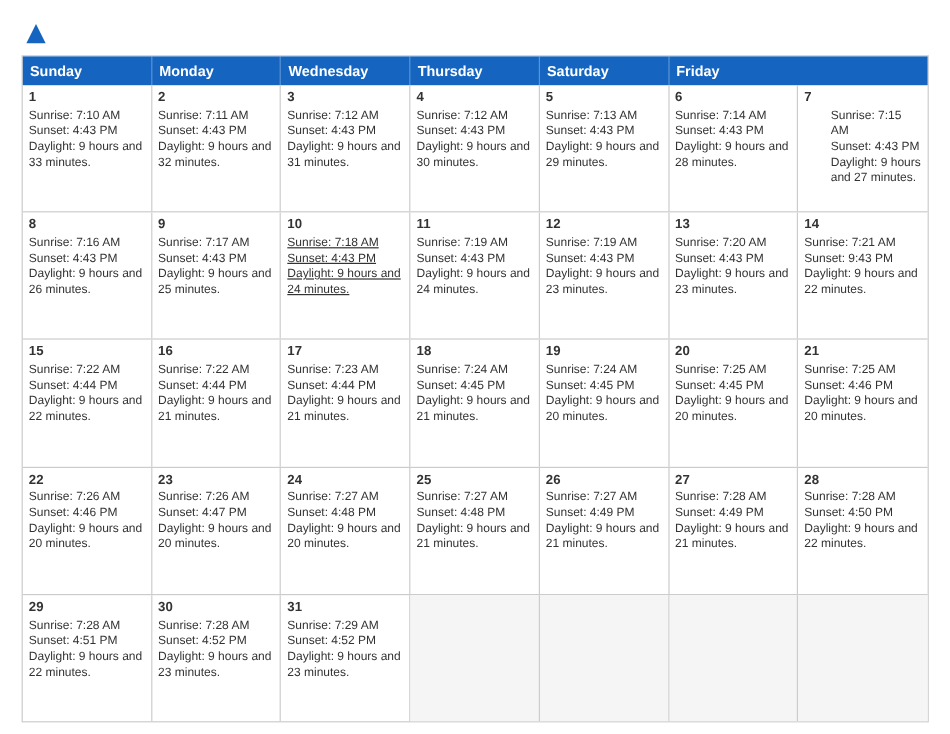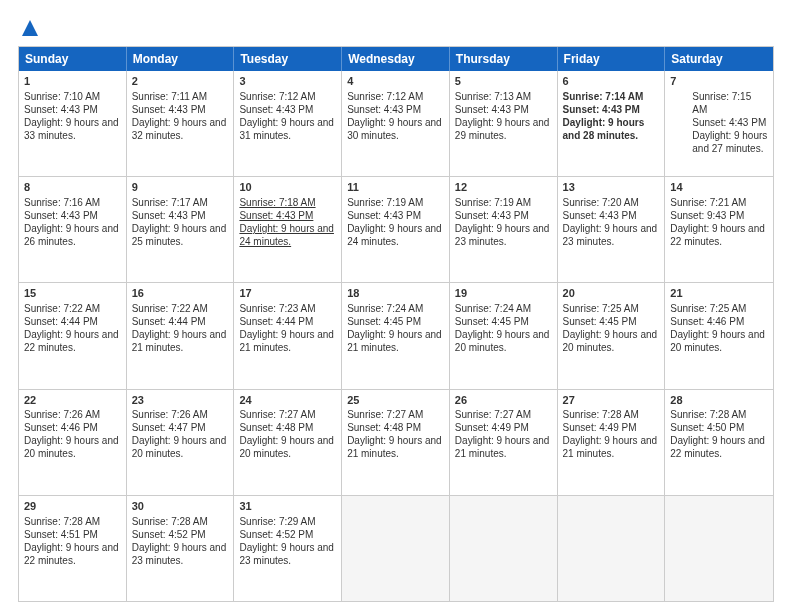--- a/index.html
+++ b/index.html
@@ -132,25 +132,24 @@
     <div class="title-block">
       <div class="main-title"></div>
       <div class="subtitle"></div>
     </div>
   </div>
 
   <div class="calendar">
     <div class="cal-header-row">
     <div class="cal-header-cell">Sunday</div>
         <div class="cal-header-cell">Monday</div>
-        <div class="cal-header-cell">Tuesday</div>
         <div class="cal-header-cell">Wednesday</div>
         <div class="cal-header-cell">Thursday</div>
+        <div class="cal-header-cell">Saturday</div>
         <div class="cal-header-cell">Friday</div>
-        <div class="cal-header-cell">Saturday</div>
       </div>
     <div class="cal-body">
     <div class="cal-row">
           <div class="cal-cell">
             <span class="day-num">1</span>
             <div class="info" style="white-space: pre-line;">Sunrise: 7:10 AM
 Sunset: 4:43 PM
 Daylight: 9 hours and 33 minutes.</div>
           </div>
           <div class="cal-cell">
@@ -172,21 +171,21 @@
 Daylight: 9 hours and 30 minutes.</div>
           </div>
           <div class="cal-cell">
             <span class="day-num">5</span>
             <div class="info" style="white-space: pre-line;">Sunrise: 7:13 AM
 Sunset: 4:43 PM
 Daylight: 9 hours and 29 minutes.</div>
           </div>
           <div class="cal-cell">
             <span class="day-num">6</span>
-            <div class="info" style="white-space: pre-line; font-weight: bold;">Sunrise: 7:14 AM
+            <div class="info" style="white-space: pre-line;">Sunrise: 7:14 AM
 Sunset: 4:43 PM
 Daylight: 9 hours and 28 minutes.</div>
           </div>
           <div class="cal-cell">
             <span class="day-num">7</span>
             <div class="info" style="white-space: pre-line; margin-left: 22px;">Sunrise: 7:15 AM
 Sunset: 4:43 PM
 Daylight: 9 hours and 27 minutes.</div>
           </div>
         </div>

